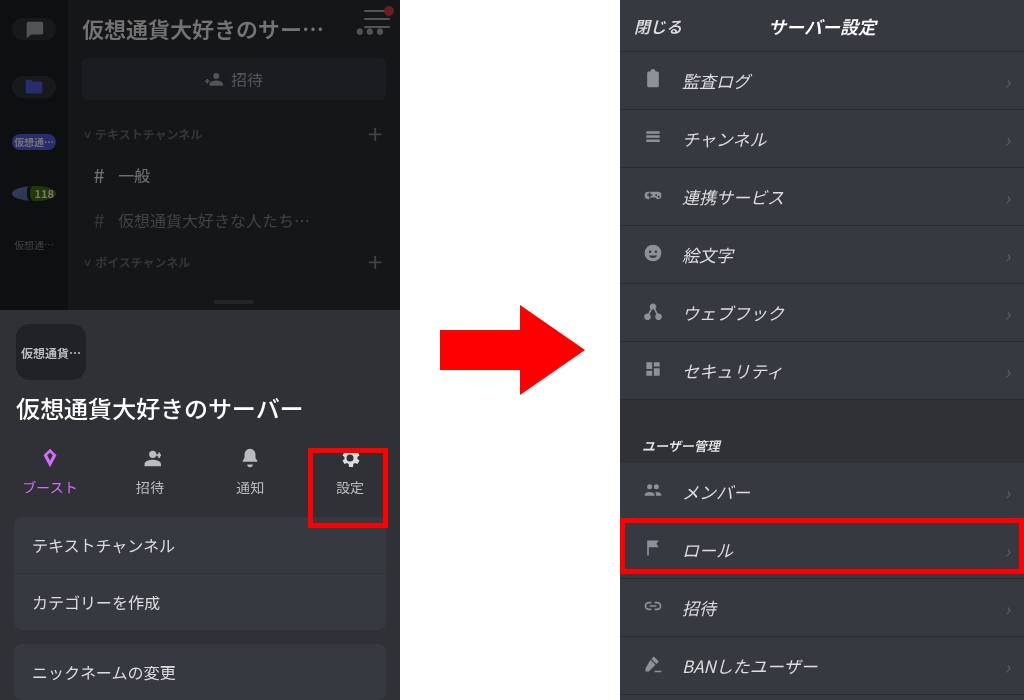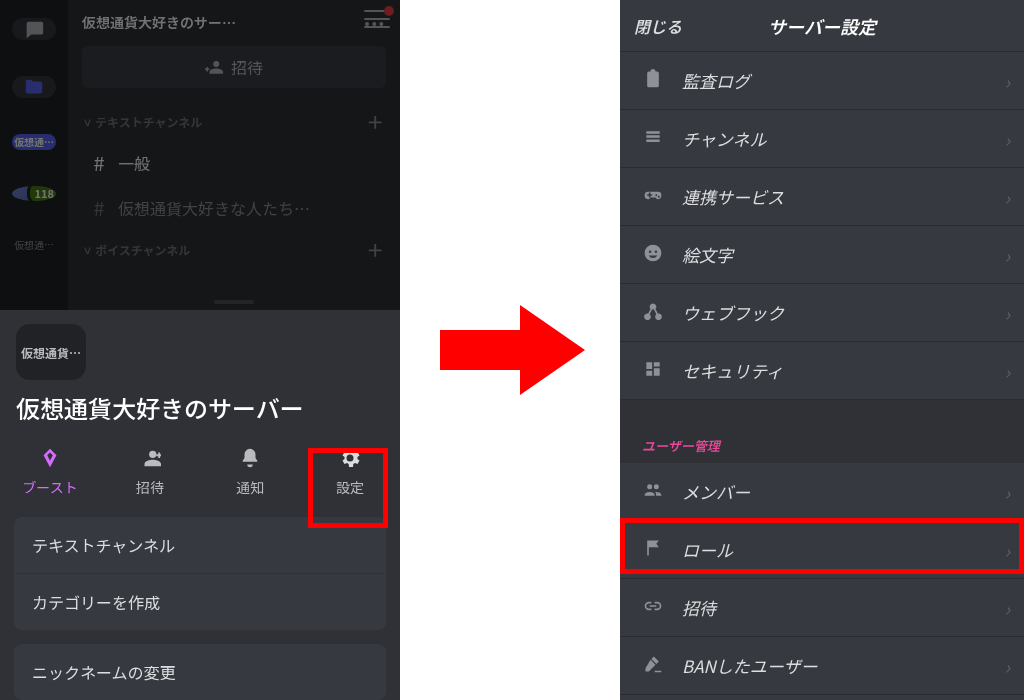--- a/index.html
+++ b/index.html
@@ -42,21 +42,21 @@
   }
   .rail-label { font-size:10px; color:#8e9297; }
 
   
   .chan-col {
     position: absolute; left: 68px; top: 0; right: 0; height: 310px;
     background: #2f3136; padding: 12px 14px 0 14px;
   }
   .chan-header {
     display:flex; align-items:center; justify-content:space-between;
-    color:#fff; font-size:14px; font-weight:600; margin-bottom:14px;
+    color:#fff; font-size:22px; font-weight:600; margin-bottom:14px;
   }
   .chan-header .dots { letter-spacing:2px; color:#b9bbbe; }
   .invite-chip {
     background:#3b3e45; border-radius:6px; height:42px;
     display:flex; align-items:center; justify-content:center; gap:8px;
     color:#b9bbbe; font-size:16px; margin-bottom:14px;
   }
   .cat-row {
     display:flex; align-items:center; justify-content:space-between;
     color:#72767d; font-size:12px; font-weight:700; text-transform:uppercase;
@@ -145,21 +145,21 @@
   .rp-list { display:flex; flex-direction:column; }
   .rp-item {
     display:flex; align-items:flex-start; gap:18px;
     padding: 16px 20px 16px 22px; color:#dcddde; font-size:17px;
     border-bottom:1px solid #2a2c31; position:relative; background:#36393f;
   }
   .rp-item .ico { width:22px; height:22px; display:flex; align-items:center; justify-content:center; color:#8e9297; }
   .rp-item .chev { position:absolute; right:14px; color:#5d6067; font-size:18px; }
   .rp-section-gap { height:26px; background:#2f3136; }
   .rp-section-label {
-    background:#2f3136; color:#ec4899; font-size:13px; font-weight:600;
+    background:#2f3136; color:#e5e5e5; font-size:13px; font-weight:600;
     padding: 10px 20px 8px 22px;
   }
   .hl-roles {
     position:absolute; left:0; right:0; height:56px;
     border:5px solid #ff0000; pointer-events:none; z-index:40;
   }
 
   
   svg.ic * { stroke:none; }
 </style>

